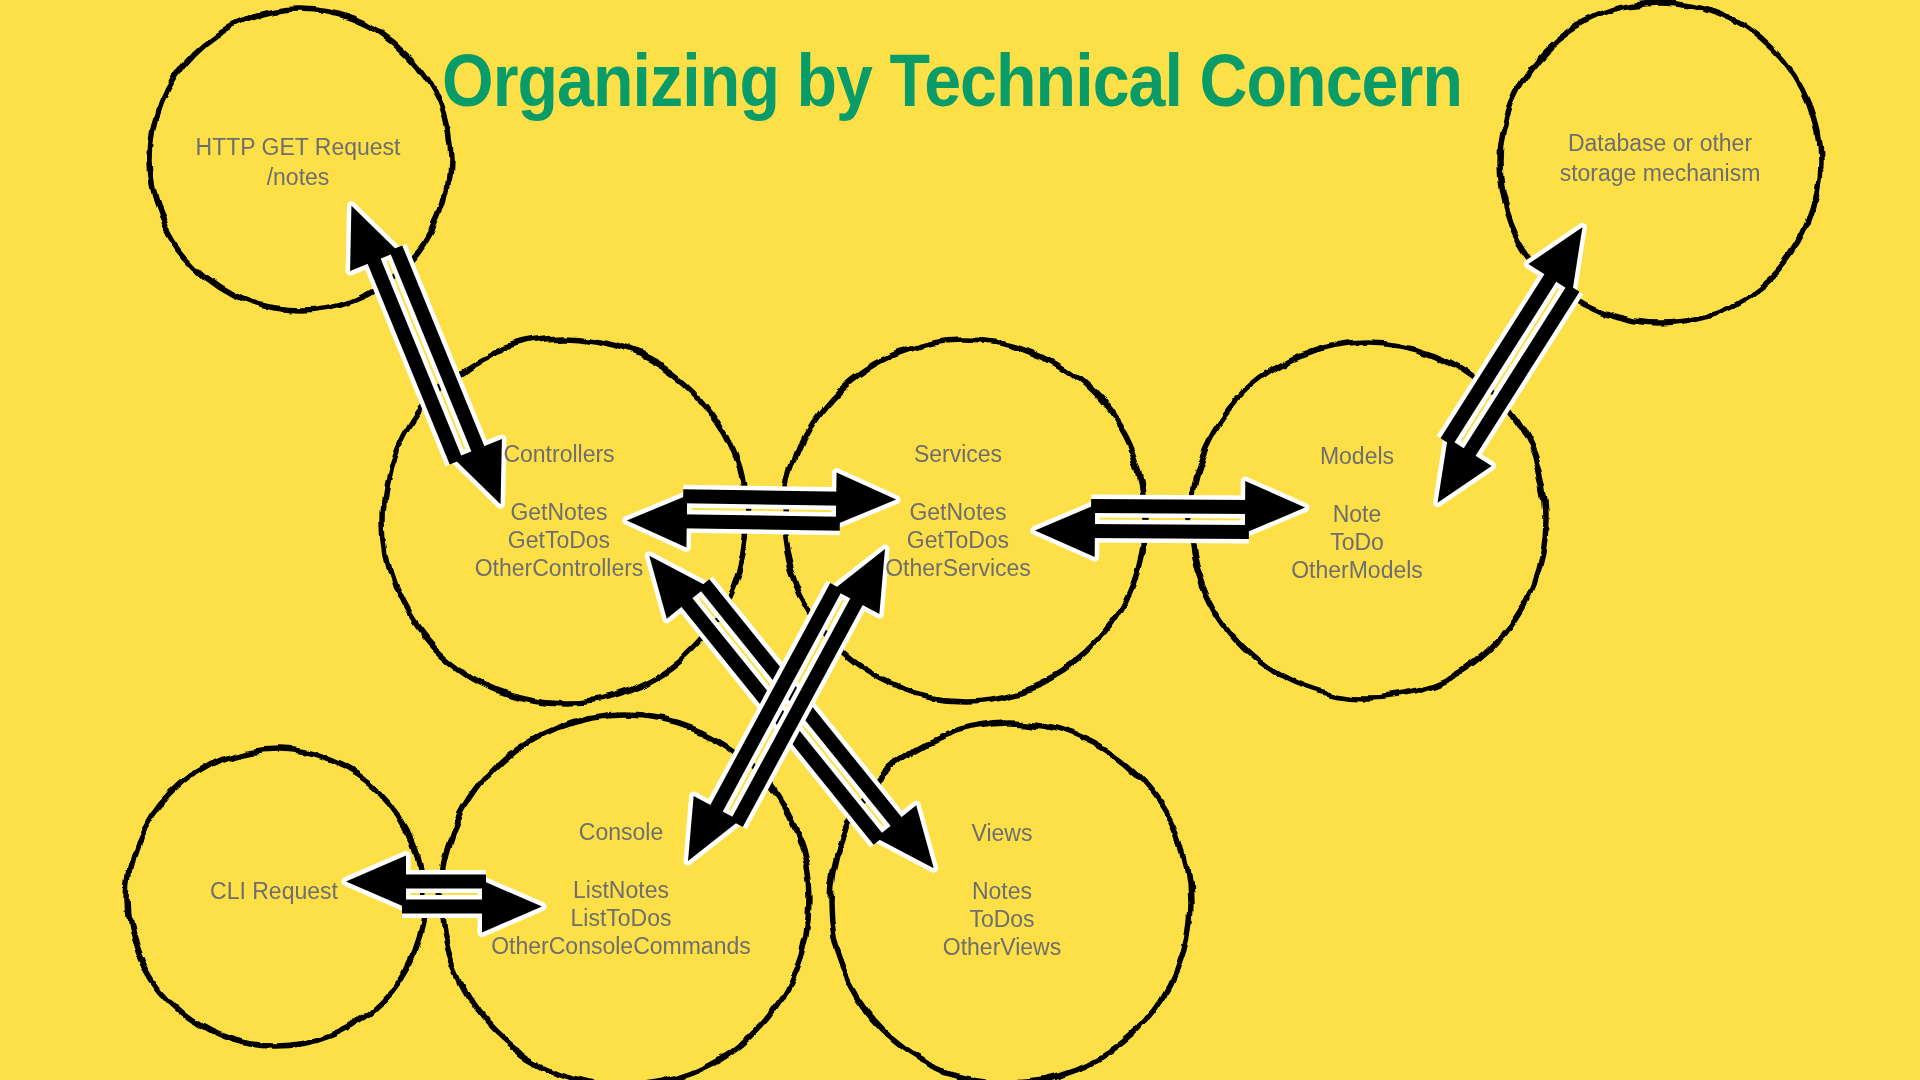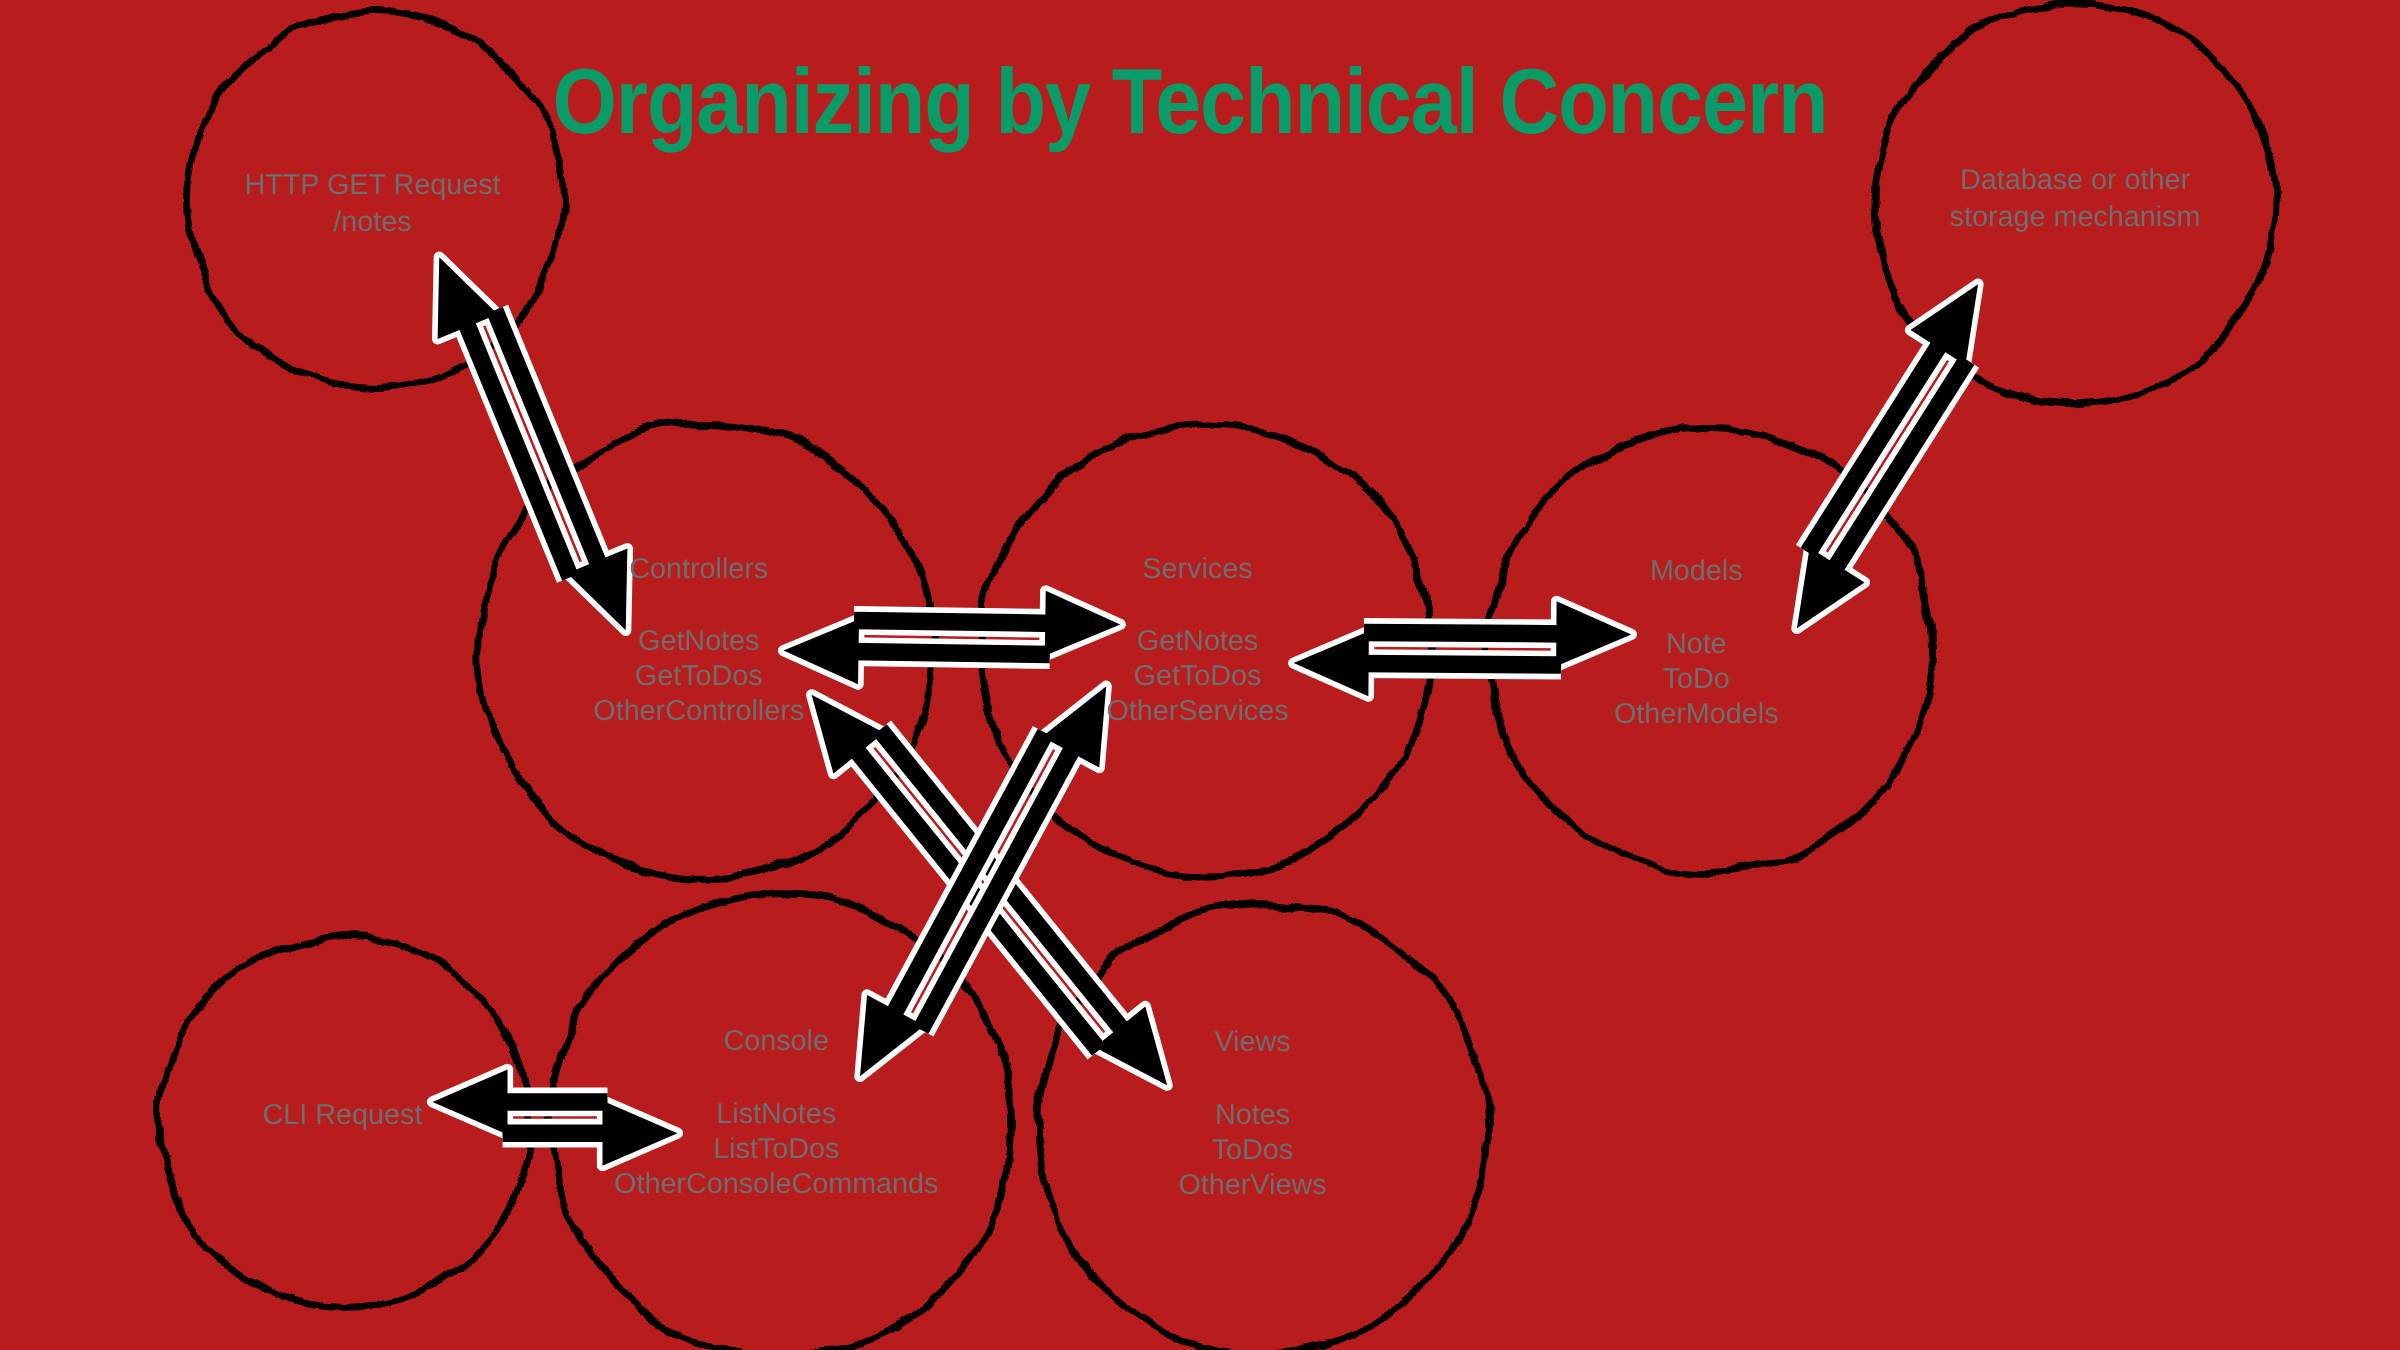--- a/index.html
+++ b/index.html
@@ -4,21 +4,21 @@
 <style>
   html,body{margin:0;padding:0;background:#ffffff;}
   .stage{width:1920px;height:1080px;position:relative;background:#ffffff;overflow:hidden;}
   svg{display:block;}
   .title-text{font-family:"Liberation Sans",sans-serif;font-weight:bold;font-size:74px;letter-spacing:-1px;}
   .node-text{font-family:"Liberation Sans",sans-serif;font-size:23px;}
 </style>
 </head>
 <body>
 
-<div class="stage" style="background: #b91c1c;">
+<div class="stage" style="background: #fde047;">
   <svg id="diagram" width="1920" height="1080" viewBox="0 0 1920 1080">
     <defs>
       <filter id="rough" x="-25%" y="-25%" width="150%" height="150%">
         <feTurbulence type="fractalNoise" baseFrequency="0.022" numOctaves="4" seed="7" result="n"></feTurbulence>
         <feDisplacementMap in="SourceGraphic" in2="n" scale="11" xChannelSelector="R" yChannelSelector="G"></feDisplacementMap>
       </filter>
     </defs>
     <text class="title-text" x="952" y="106" text-anchor="middle" textLength="1020" lengthAdjust="spacingAndGlyphs" fill="#0a9c68">Organizing by Technical Concern</text>
     <g id="circles-layer">
         <circle cx="300" cy="160" r="150" fill="none" stroke="#000000" stroke-width="5.5" filter="url(#rough)"></circle>

